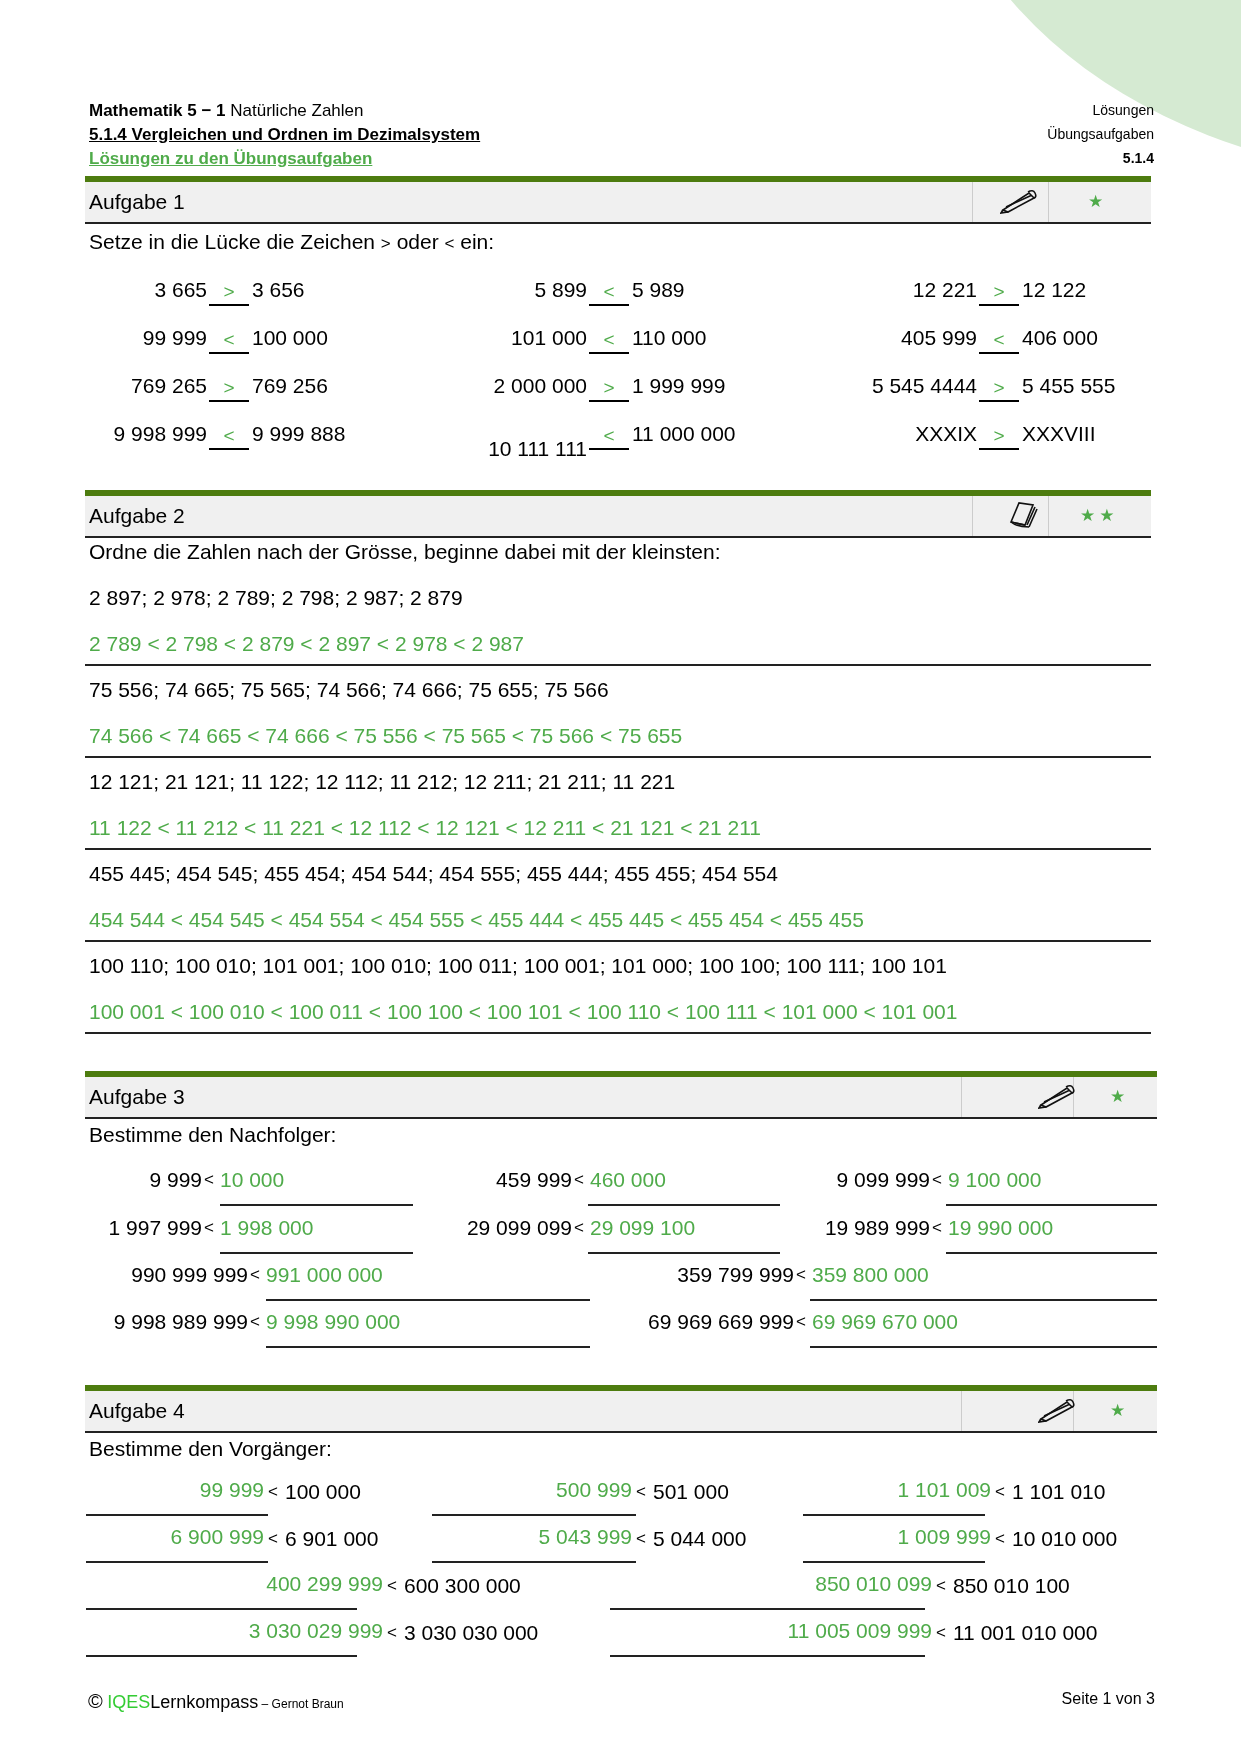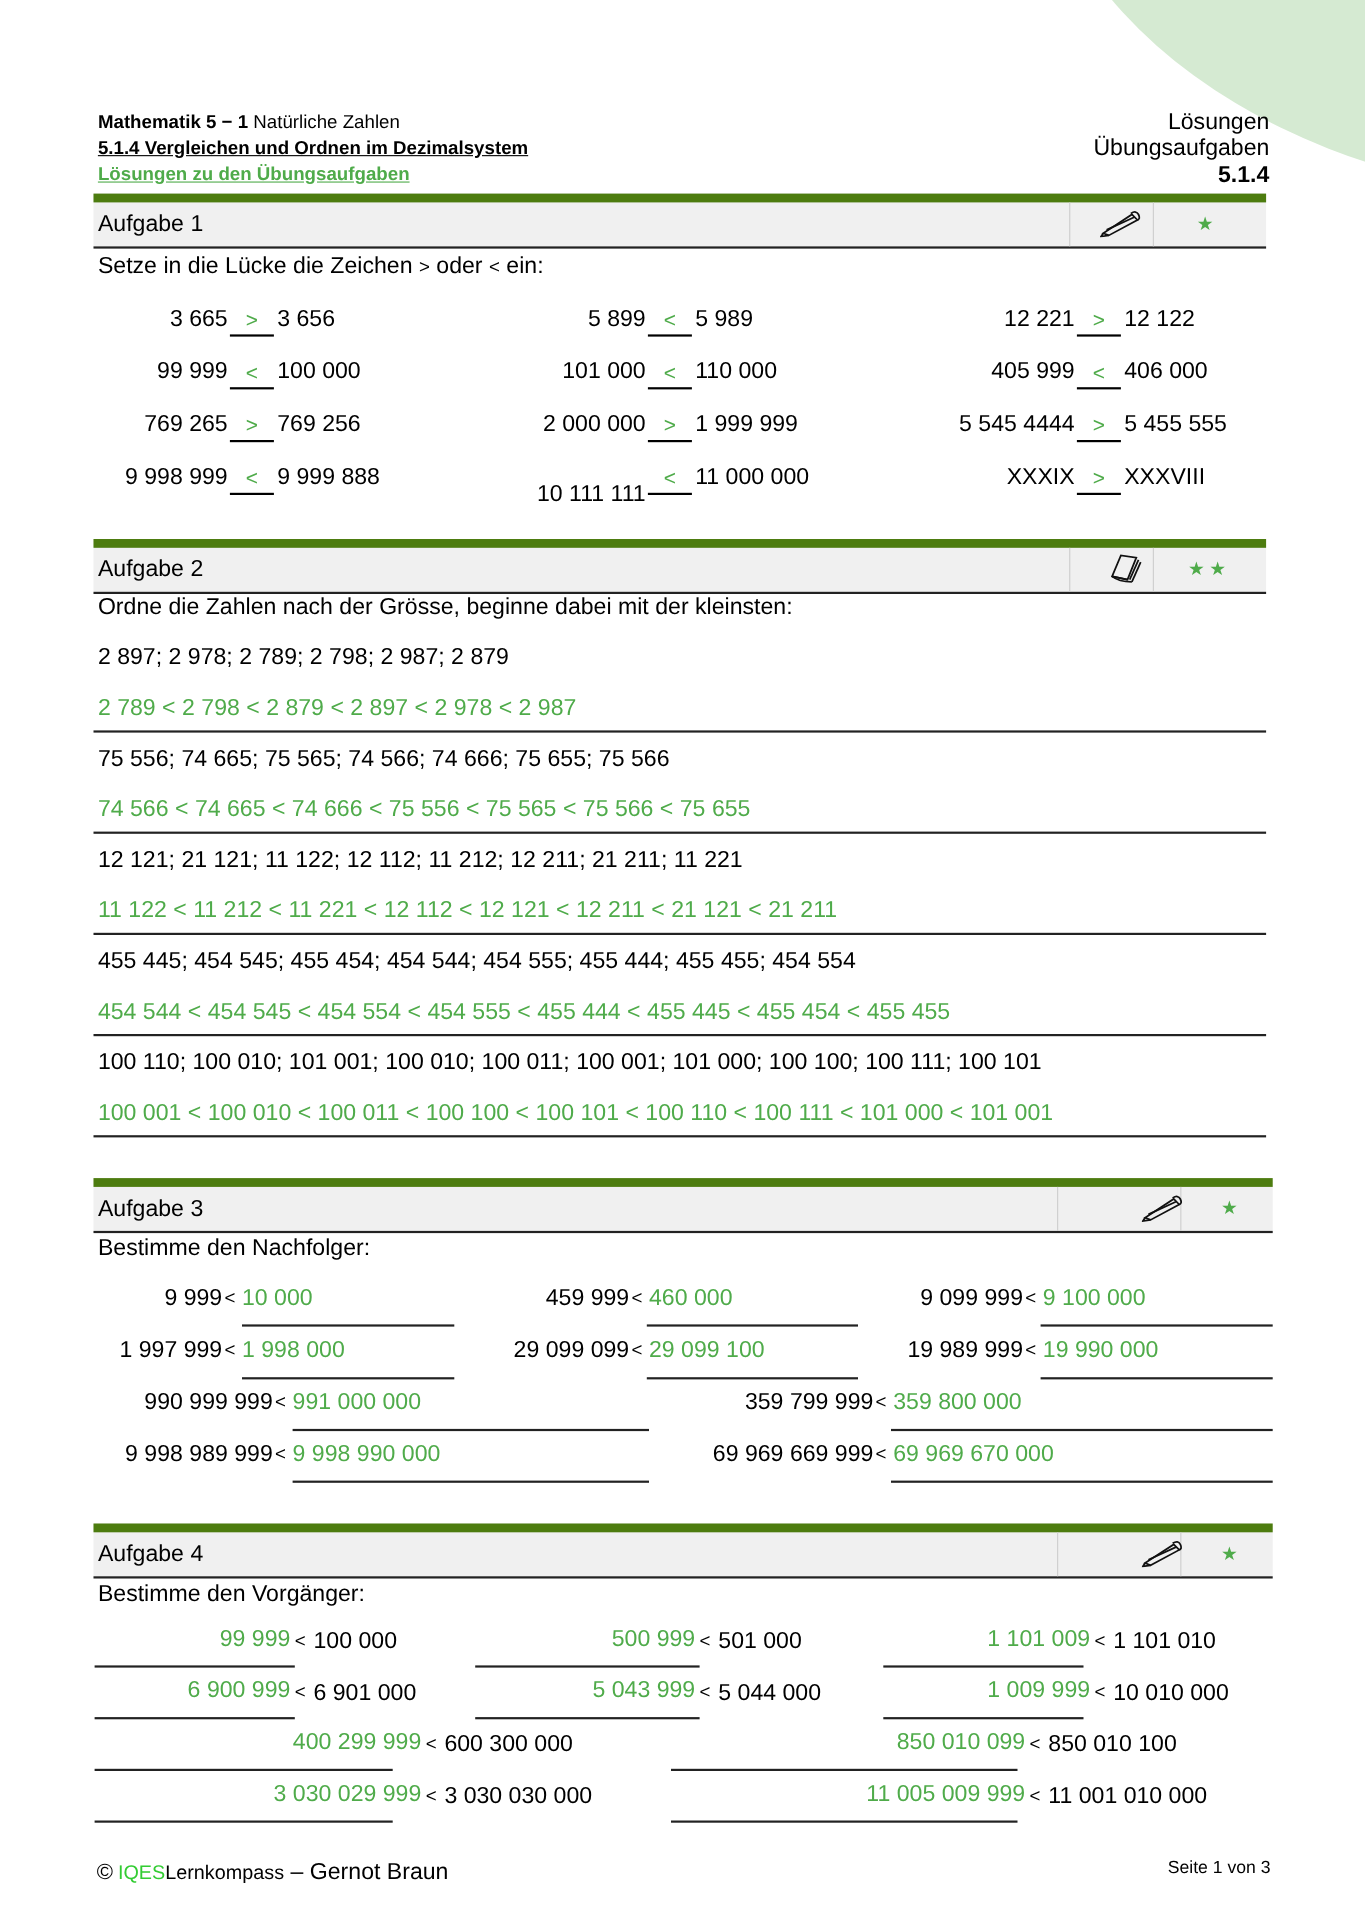--- a/index.html
+++ b/index.html
@@ -9,24 +9,24 @@
     font-family: "Liberation Sans", sans-serif;
   }
   .blob {
     position: absolute; left: 933px; top: -200px; width: 520px; height: 380px;
     background: #d5ead2; border-radius: 0 0 0 100%;
   }
   .abs { position: absolute; white-space: nowrap; margin-top: 24px; }
   .green { color: #4fab4a; }
   .hdr-l { left: 89px; font-size: 17px; line-height: 25px; }
   .hdr-l.b { font-weight: bold; text-decoration: underline; }
-  .hdr-r { right: 87px; text-align: right; font-size: 21px; line-height: 25px; }
+  .hdr-r { right: 87px; text-align: right; font-size: 14px; line-height: 25px; }
   .tbar {
     position: absolute; left: 85px; height: 40px; background: #f0f0f0;
-    border-top: 8px solid #4d7c0f; border-bottom: 2px solid #222;
+    border-top: 6px solid #4d7c0f; border-bottom: 2px solid #222;
   }
   .tbar .t { position: absolute; left: 4px; top: 8px; font-size: 21px; }
   .tbar .div1, .tbar .div2 { position: absolute; top: 0; bottom: 0; border-left: 1px solid #ccc; }
   .tbar .ico { position: absolute; top: 6px; }
   .tbar .stars { position: absolute; top: 9px; color: #4fab4a; font-size: 17px; letter-spacing: 4px; }
   .inst { position: absolute; left: 89px; font-size: 21px; }
   .t1 { position: absolute; font-size: 21px; }
   .t1 .gap { display: inline-block; width: 40px; border-bottom: 2px solid #000; text-align: center; height: 26px; line-height: 26px; vertical-align: top; margin: 0 1px; }
   .t1 .gap span { color: #4fab4a; font-size: 19px; }
   .row2 { position: absolute; left: 89px; font-size: 21px; }
@@ -252,14 +252,14 @@
     <span class="nf green" style="top:1619px; right:858px">3 030 029 999</span>
     <span class="nf" style="top:1623px; left:387px; font-size:17px">&lt;</span>
     <span class="nf" style="top:1621px; left:404px">3 030 030 000</span>
     <div class="uline" style="top:1655px; left:86px; width:271px"></div>
     <span class="nf green" style="top:1619px; right:309px">11 005 009 999</span>
     <span class="nf" style="top:1623px; left:936px; font-size:17px">&lt;</span>
     <span class="nf" style="top:1621px; left:953px">11 001 010 000</span>
     <div class="uline" style="top:1655px; left:610px; width:315px"></div>
   </div>
 
-<div class="footer" style="left:88px"><span style="font-size:20px">©</span> <span class="green" style="color:#33cc33;font-size:18px">IQES</span><span style="font-size:18px">Lernkompass</span><span style="font-size:21px"> – Gernot Braun</span></div>
+<div class="footer" style="left:88px"><span style="font-size:20px">©</span> <span class="green" style="color:#33cc33;font-size:18px">IQES</span><span style="font-size:18px">Lernkompass</span><span style="font-size:12px"> – Gernot Braun</span></div>
 <div class="footer" style="right:86px">Seite 1 von 3</div>
 
 </body></html>

